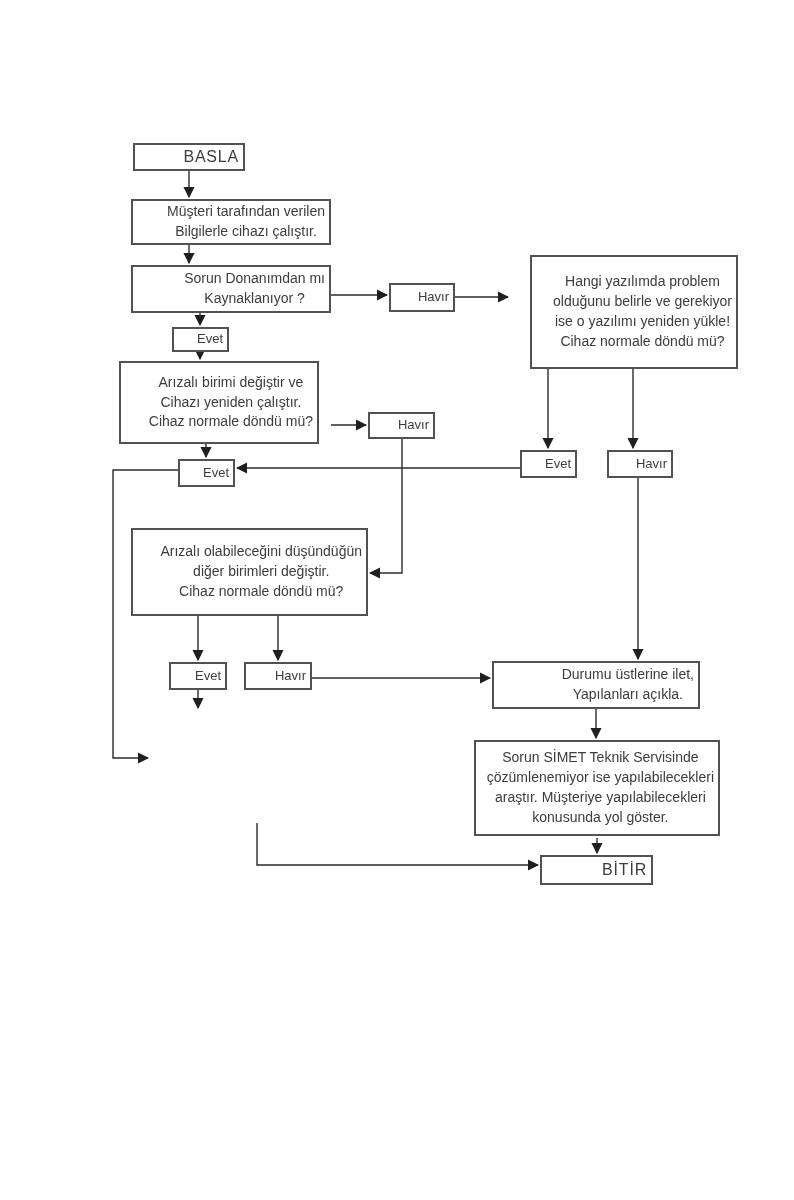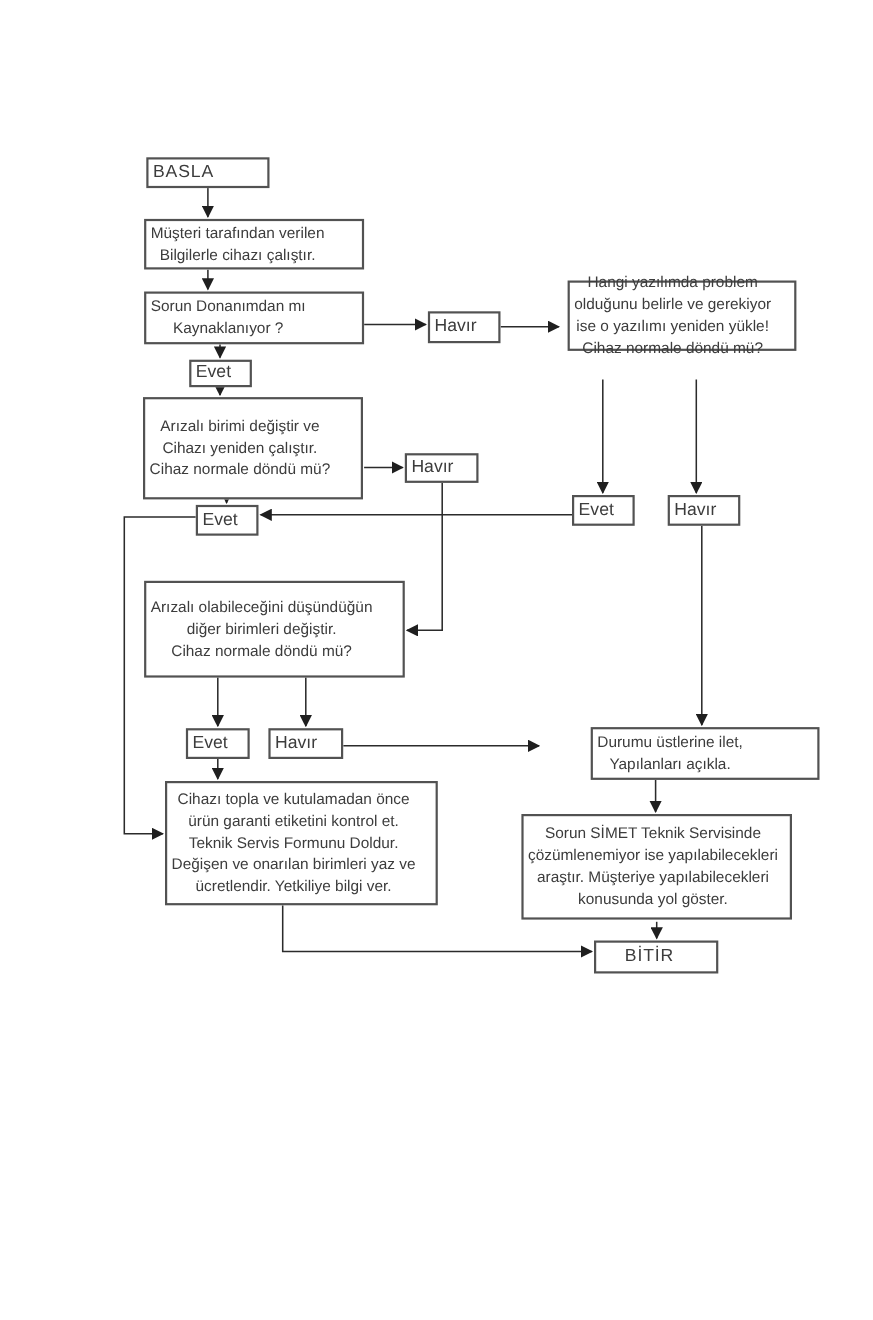--- a/index.html
+++ b/index.html
@@ -16,51 +16,51 @@
     position: absolute;
     left: 0; top: 0;
     width: 794px; height: 1200px;
   }
   .node {
     position: absolute;
     background: #ffffff;
     border: 2px solid #525252;
     display: flex;
     align-items: center;
-    justify-content: flex-start;
+    justify-content: flex-end;
     text-align: center;
     box-sizing: border-box;
   }
   .node-label {
     white-space: pre-line;
     font-size: 14px;
     line-height: 1.42;
     color: #3c3c3c;
     padding: 0 4px;
   }
   .terminal .node-label { font-size: 16px; letter-spacing: 0.8px; }
-  .small .node-label { font-size: 16px; }
+  .small .node-label { font-size: 13px; }
   .small { border-width: 2px; }
 
   
   .n-basla   { left:133px; top:143px; width:112px; height:28px; }
   .n-musteri { left:131px; top:199px; width:200px; height:46px; }
   .n-sorun   { left:131px; top:265px; width:200px; height:48px; }
   .n-evet1   { left:172px; top:327px; width:57px;  height:25px; }
-  .n-arizali1{ left:130px; top:361px; width:200px; height:93px; }
+  .n-arizali1{ left:119px; top:361px; width:200px; height:83px; }
   .n-havir1  { left:389px; top:283px; width:66px;  height:29px; }
-  .n-hangi   { left:516px; top:255px; width:208px; height:64px; }
+  .n-hangi   { left:530px; top:255px; width:208px; height:114px; }
   .n-havir2  { left:368px; top:412px; width:67px;  height:27px; }
   .n-evet2   { left:520px; top:450px; width:57px;  height:28px; }
   .n-havir3  { left:607px; top:450px; width:66px;  height:28px; }
   .n-evet3   { left:178px; top:459px; width:57px;  height:28px; }
   .n-arizali2{ left:131px; top:528px; width:237px; height:88px; }
   .n-evet4   { left:169px; top:662px; width:58px;  height:28px; }
   .n-havir4  { left:244px; top:662px; width:68px;  height:28px; }
-  .n-durumu  { left:492px; top:661px; width:208px; height:48px;margin-left:45px; }
+  .n-durumu  { left:492px; top:661px; width:208px; height:48px; }
   .n-topla   { left:150px; top:710px; width:248px; height:113px; }
   .n-simet   { left:474px; top:740px; width:246px; height:96px; }
   .n-bitir   { left:540px; top:855px; width:113px; height:30px;padding-left:22px; }
 </style>
 </head>
 <body>
 
 <div class="canvas">
 
   <svg class="connectors" viewBox="0 0 794 1200" xmlns="http://www.w3.org/2000/svg">
@@ -157,27 +157,20 @@
 
   <div class="node small n-havir4">
     <span class="node-label">Havır</span>
   </div>
 
   <div class="node n-durumu">
     <span class="node-label">Durumu üstlerine ilet,
 Yapılanları açıkla.</span>
   </div>
 
-  <div class="node n-topla">
-    <span class="node-label">Cihazı topla ve kutulamadan önce
-ürün garanti etiketini kontrol et.
-Teknik Servis Formunu Doldur.
-Değişen ve onarılan birimleri yaz ve
-ücretlendir. Yetkiliye bilgi ver.</span>
-  </div>
 
   <div class="node n-simet">
     <span class="node-label">Sorun SİMET Teknik Servisinde
 çözümlenemiyor ise yapılabilecekleri
 araştır. Müşteriye yapılabilecekleri
 konusunda yol göster.</span>
   </div>
 
   <div class="node terminal n-bitir">
     <span class="node-label">BİTİR</span>

